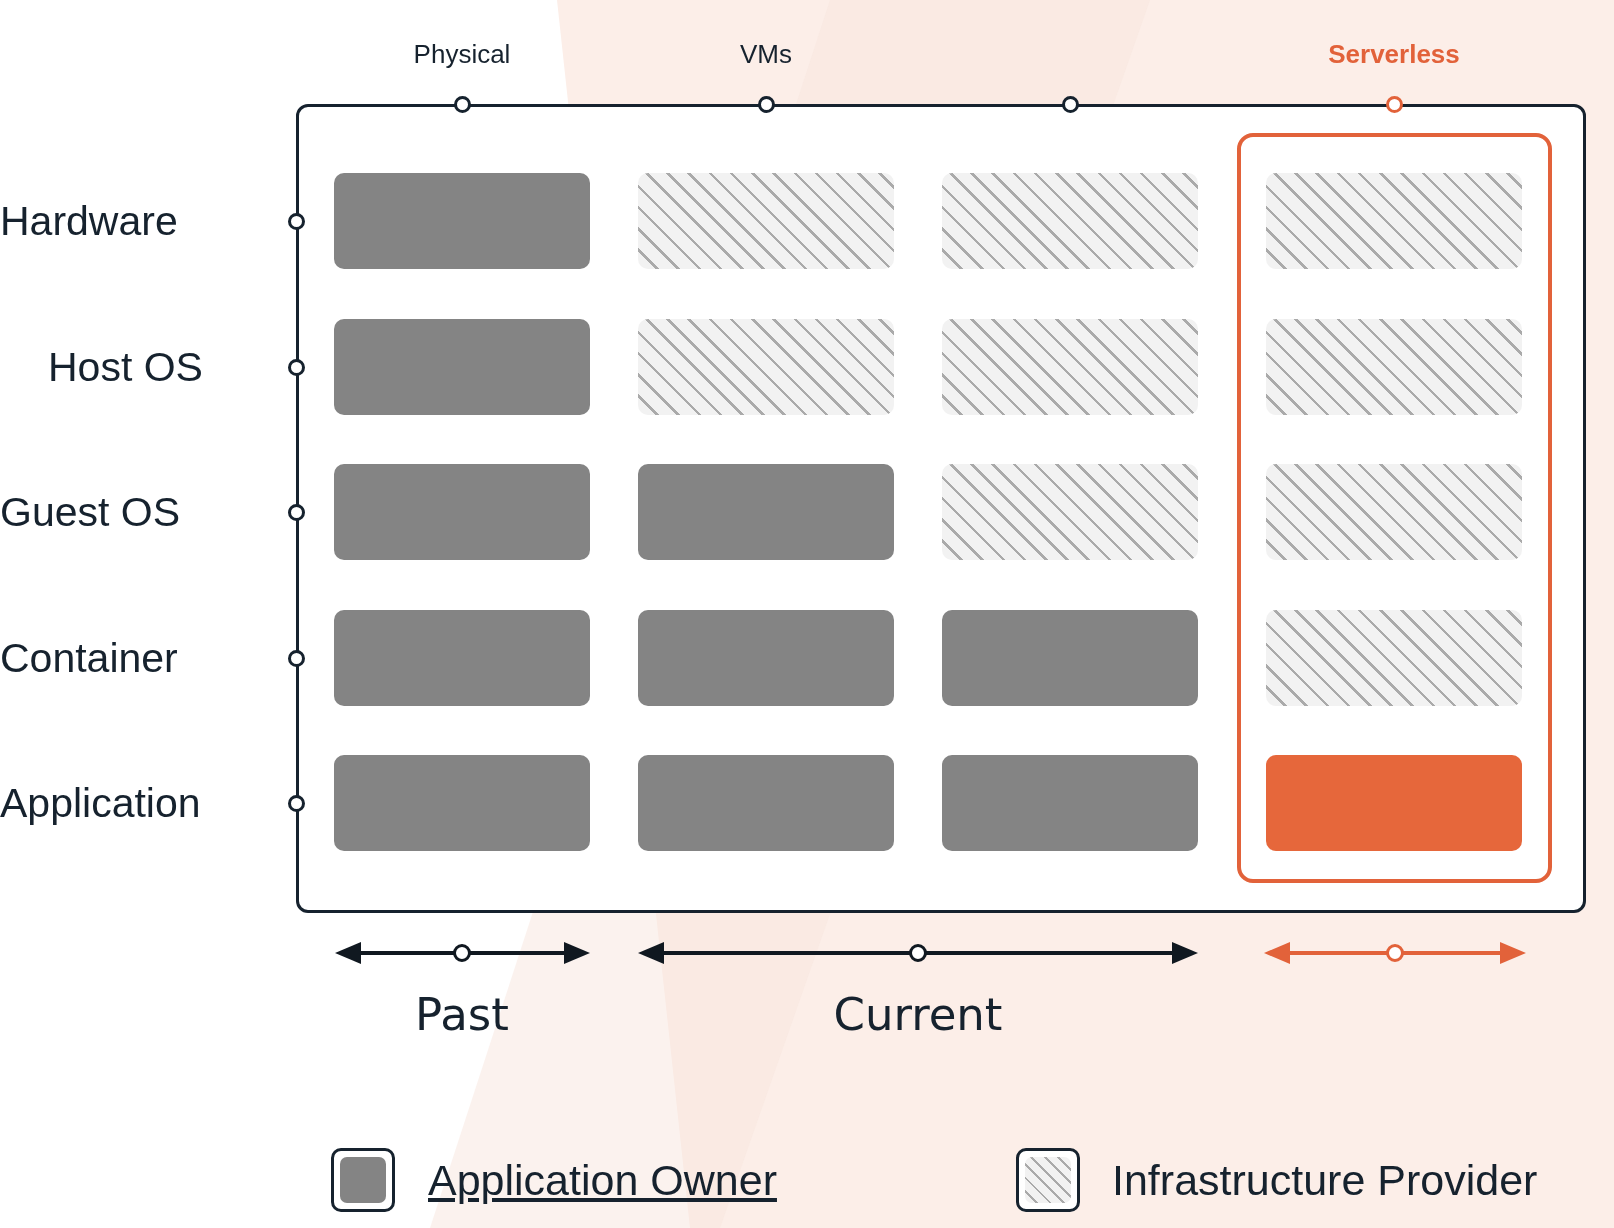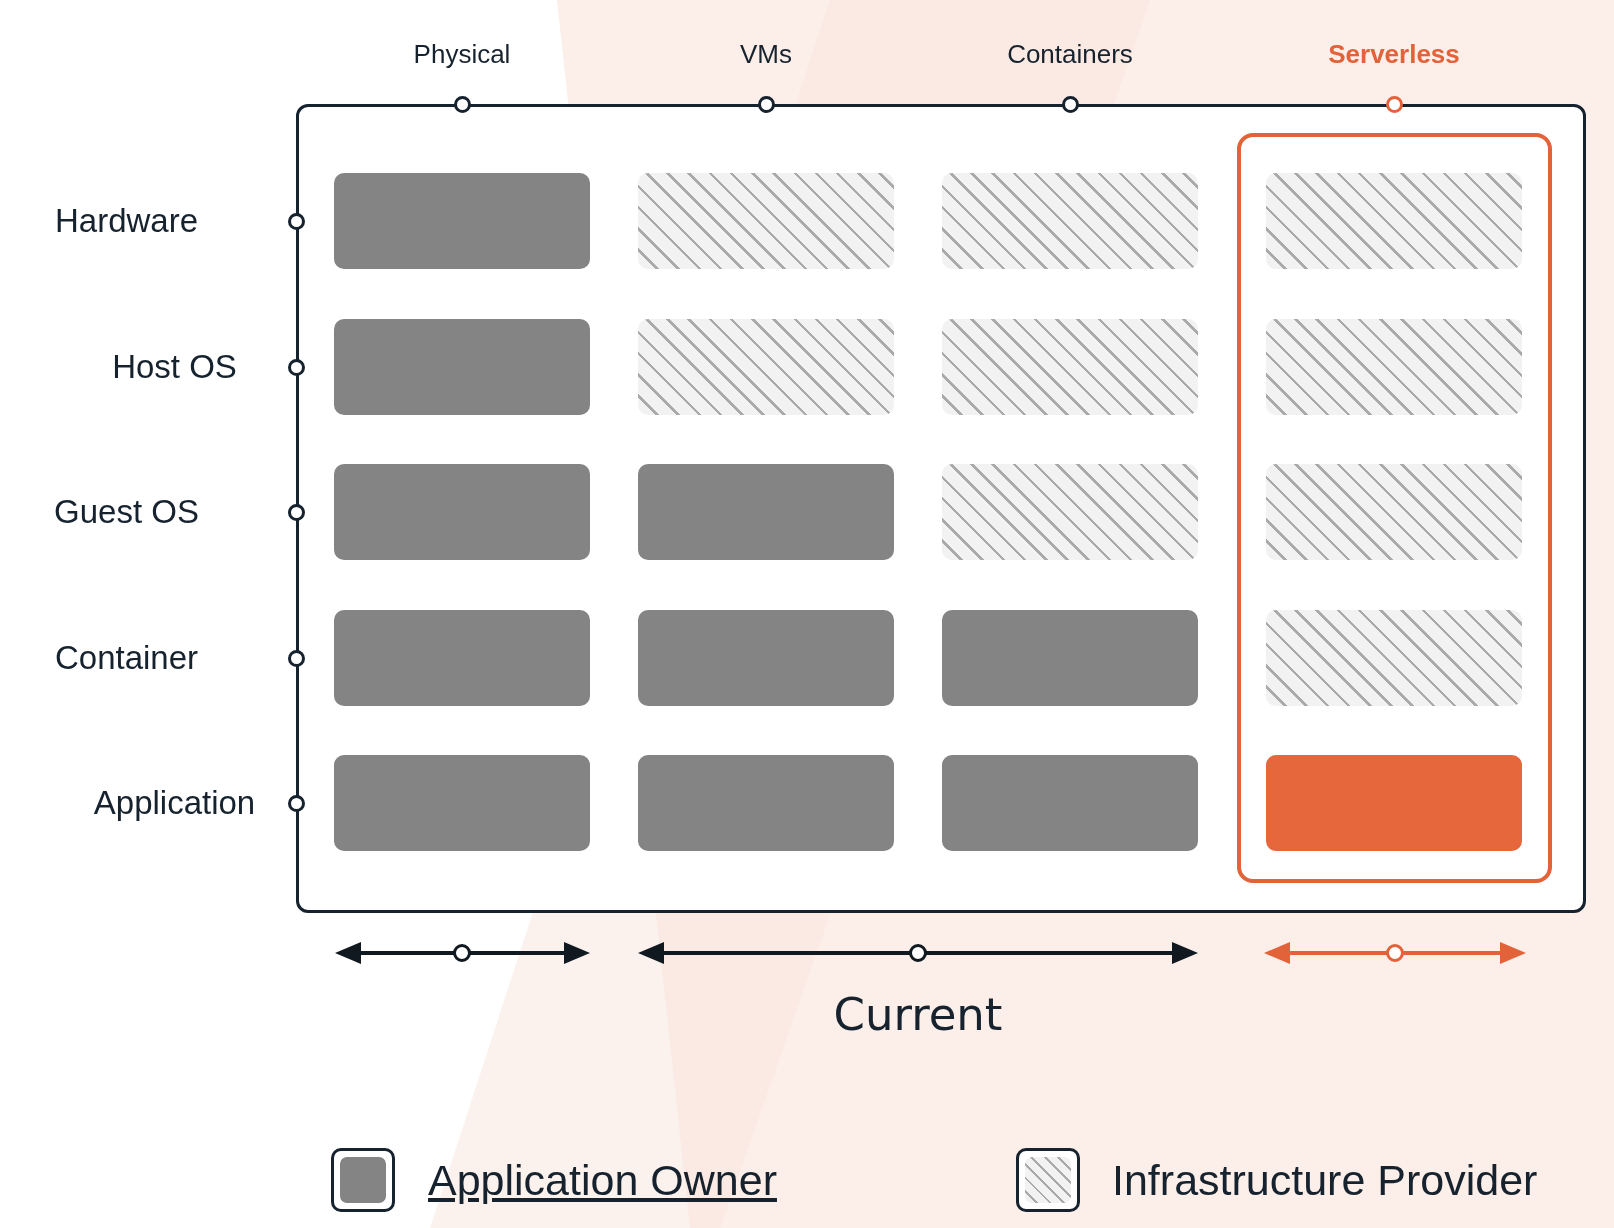--- a/index.html
+++ b/index.html
@@ -19,21 +19,21 @@
     position:absolute;left:1237px;top:133px;width:315px;height:750px;
     border:4px solid var(--accent);border-radius:16px;box-sizing:border-box;z-index:2;background:transparent;
   }
   .col-header{
     position:absolute;top:26px;height:56px;line-height:56px;width:300px;
     text-align:center;font-size:26px;z-index:3;
   }
   .col-header.accent{color:var(--accent);font-weight:bold;text-align:center;}
   .row-label{
     position:absolute;left:0;width:253px;height:60px;line-height:60px;
-    text-align:center;font-size:33px;z-index:3;
+    text-align:left;font-size:41px;z-index:3;
   }
   .dot{
     position:absolute;width:18px;height:18px;border-radius:50%;background:#ffffff;
     border:3px solid var(--ink);box-sizing:border-box;z-index:4;
   }
   .dot.accent{border-color:var(--accent);}
   .dot.small{width:17px;height:17px;}
   .block{
     position:absolute;width:256px;height:96px;border-radius:10px;box-sizing:border-box;z-index:3;
   }
@@ -67,33 +67,32 @@
 
 <div id="canvas" style="--accent: #e2623a; --accent-fill: #e6673b; --owner-gray: #848484; --hatch-bg: #f2f2f2; --hatch-stripe: #aaaaaa; --ink: #16222e; --arrow-black: #101820; --peach: #fceee8;">
   <div class="bg-wedge a"></div>
   <div class="bg-wedge b"></div>
   <div class="main-box"></div>
   <div class="accent-box"></div>
 <div class="col-header" style="left: 312px;">Physical</div>
     <div class="dot small" style="left: 453.5px; top: 95.5px;"></div>
     <div class="col-header" style="left: 616px;">VMs</div>
     <div class="dot small" style="left: 757.5px; top: 95.5px;"></div>
-    <div class="col-header" style="left: 920px;">Containers</div>
     <div class="dot small" style="left: 1061.5px; top: 95.5px;"></div>
     <div class="col-header accent" style="left: 1244px;">Serverless</div>
     <div class="dot small accent" style="left: 1385.5px; top: 95.5px;"></div>
     <div class="row-label" style="top: 191px;">Hardware</div>
     <div class="dot small" style="left: 287.5px; top: 212.5px;"></div>
     <div class="row-label" style="top: 337px; margin-left: 48px;">Host OS</div>
     <div class="dot small" style="left: 287.5px; top: 358.5px;"></div>
     <div class="row-label" style="top: 482px;">Guest OS</div>
     <div class="dot small" style="left: 287.5px; top: 503.5px;"></div>
     <div class="row-label" style="top: 628px;">Container</div>
     <div class="dot small" style="left: 287.5px; top: 649.5px;"></div>
-    <div class="row-label" style="top: 773px; padding-left: 48px;">Application</div>
+    <div class="row-label" style="top: 773px;">Application</div>
     <div class="dot small" style="left: 287.5px; top: 794.5px;"></div>
     <div class="block owner" style="left: 334px; top: 173px;"></div>
     <div class="block provider" style="left: 638px; top: 173px;"></div>
     <div class="block provider" style="left: 942px; top: 173px;"></div>
     <div class="block provider" style="left: 1266px; top: 173px;"></div>
     <div class="block owner" style="left: 334px; top: 319px;"></div>
     <div class="block provider" style="left: 638px; top: 319px;"></div>
     <div class="block provider" style="left: 942px; top: 319px;"></div>
     <div class="block provider" style="left: 1266px; top: 319px;"></div>
     <div class="block owner" style="left: 334px; top: 464px;"></div>
@@ -105,20 +104,21 @@
     <div class="block owner" style="left: 942px; top: 610px;"></div>
     <div class="block provider" style="left: 1266px; top: 610px;"></div>
     <div class="block owner" style="left: 334px; top: 755px;"></div>
     <div class="block owner" style="left: 638px; top: 755px;"></div>
     <div class="block owner" style="left: 942px; top: 755px;"></div>
     <div class="block owner-accent" style="left: 1266px; top: 755px;"></div>
     <div class="tl-shaft" style="left: 353px; width: 219px; top: 951px; background: rgb(16, 24, 32);"></div>
     <div class="tl-head" style="left: 335px; top: 942px; border-right: 26px solid rgb(16, 24, 32);"></div>
     <div class="tl-head" style="left: 564px; top: 942px; border-left: 26px solid rgb(16, 24, 32);"></div>
     <div class="dot" style="border-color: rgb(16, 24, 32); left: 453px; top: 944px;"></div>
+    <div class="tl-label" style="left: 292px; top: 988px;">Past</div>
     <div class="tl-shaft" style="left: 656px; width: 524px; top: 951px; background: rgb(16, 24, 32);"></div>
     <div class="tl-head" style="left: 638px; top: 942px; border-right: 26px solid rgb(16, 24, 32);"></div>
     <div class="tl-head" style="left: 1172px; top: 942px; border-left: 26px solid rgb(16, 24, 32);"></div>
     <div class="dot" style="border-color: rgb(16, 24, 32); left: 909px; top: 944px;"></div>
     <div class="tl-label" style="left: 748px; top: 988px;">Current</div>
     <div class="tl-shaft" style="left: 1282px; width: 226px; top: 951px; background: rgb(226, 98, 58);"></div>
     <div class="tl-head" style="left: 1264px; top: 942px; border-right: 26px solid rgb(226, 98, 58);"></div>
     <div class="tl-head" style="left: 1500px; top: 942px; border-left: 26px solid rgb(226, 98, 58);"></div>
     <div class="dot accent" style="left: 1386px; top: 944px;"></div>
     <div class="legend-swatch" style="left: 331px; top: 1148px;">

